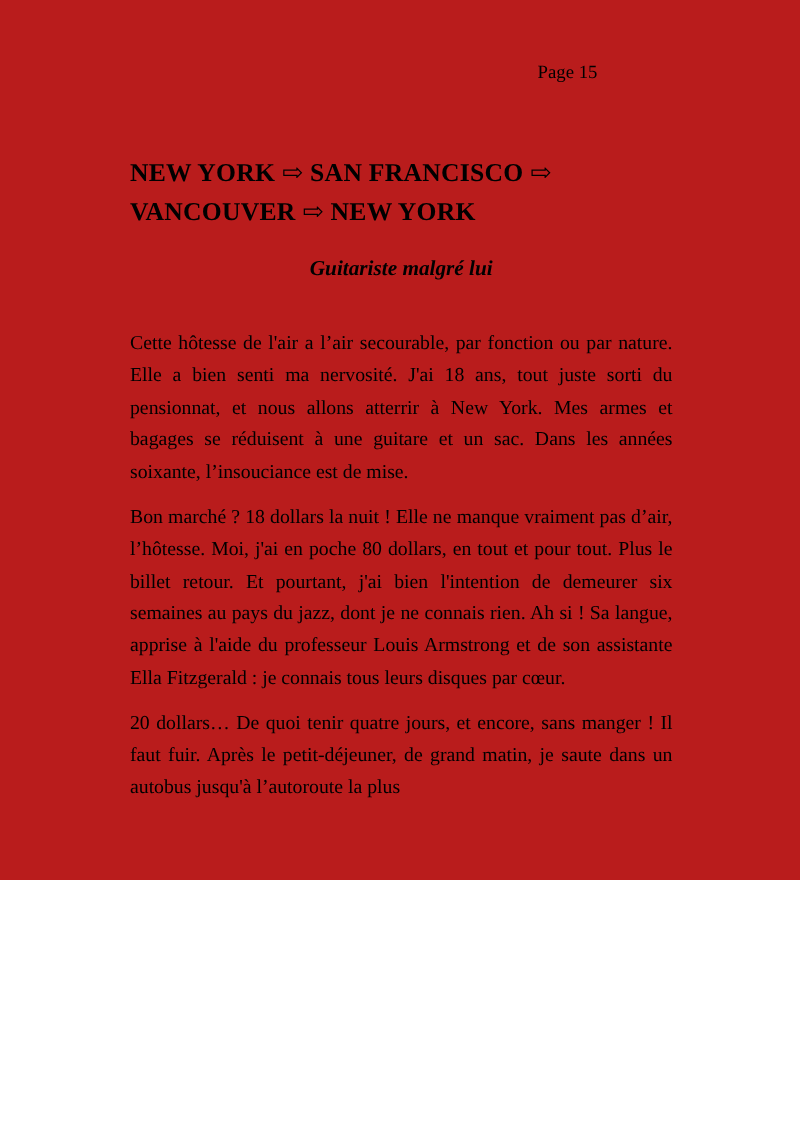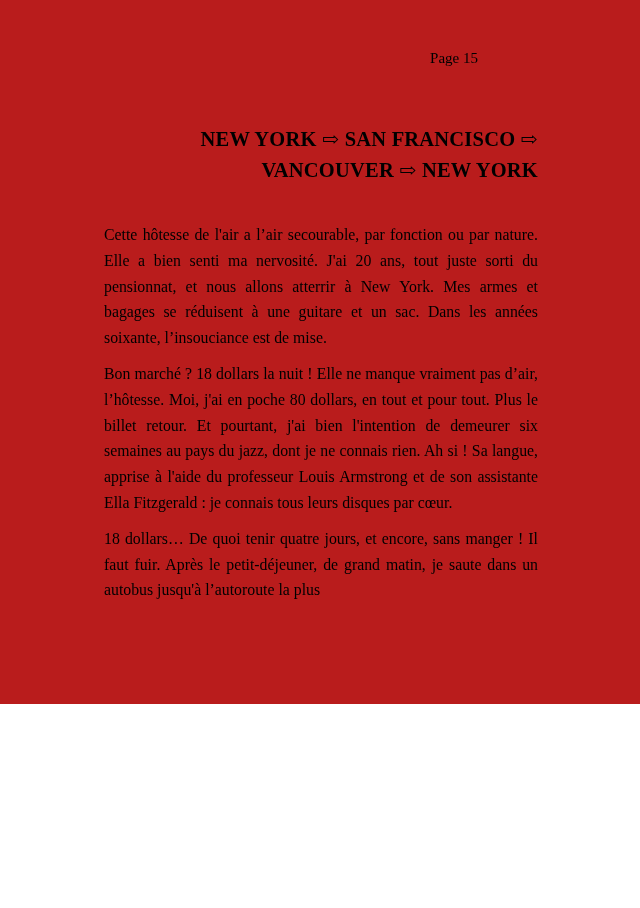--- a/index.html
+++ b/index.html
@@ -28,21 +28,21 @@
     padding-right: 60px;
     font-size: 15px;
     line-height: 20px;
   }
   .chapter-title {
     margin: 56px auto 0 auto;
     max-width: 440px;
     font-size: 20.5px;
     line-height: 31px;
     font-weight: bold;
-    text-align: right;
+    text-align: left;
     letter-spacing: 0.2px;
     font-family: "Liberation Serif", "DejaVu Serif", "DejaVu Sans", serif;
   }
   .chapter-subtitle {
     margin: 18px 0 0 0;
     font-size: 17px;
     line-height: 22px;
     font-weight: bold;
     font-style: italic;
     text-align: center;
@@ -71,25 +71,26 @@
 
 <div class="page">
   <div class="content">
 
     <div class="page-header">
       <span>Page 15</span>
     </div>
 
     <h1 class="chapter-title">NEW YORK ⇨ SAN FRANCISCO ⇨ VANCOUVER ⇨ NEW YORK</h1>
 
+    <h2 class="chapter-subtitle">Guitariste malgré lui</h2>
 
     <div class="body-text">
-      <p>Cette hôtesse de l'air a l’air secourable, par fonction ou par nature. Elle a bien senti ma nervosité. J'ai 20 ans, tout juste sorti du pensionnat, et nous allons atterrir à New York. Mes armes et bagages se réduisent à une guitare et un sac. Dans les années soixante, l’insouciance est de mise.</p>
+      <p>Cette hôtesse de l'air a l’air secourable, par fonction ou par nature. Elle a bien senti ma nervosité. J'ai 18 ans, tout juste sorti du pensionnat, et nous allons atterrir à New York. Mes armes et bagages se réduisent à une guitare et un sac. Dans les années soixante, l’insouciance est de mise.</p>
       <p>Bon marché ? 18 dollars la nuit ! Elle ne manque vraiment pas d’air, l’hôtesse. Moi, j'ai en poche 80 dollars, en tout et pour tout. Plus le billet retour. Et pourtant, j'ai bien l'intention de demeurer six semaines au pays du jazz, dont je ne connais rien. Ah si ! Sa langue, apprise à l'aide du professeur Louis Armstrong et de son assistante Ella Fitzgerald : je connais tous leurs disques par cœur.</p>
-      <p>18 dollars… De quoi tenir quatre jours, et encore, sans manger ! Il faut fuir. Après le petit-déjeuner, de grand matin, je saute dans un autobus jusqu'à l’autoroute la plus</p>
+      <p>20 dollars… De quoi tenir quatre jours, et encore, sans manger ! Il faut fuir. Après le petit-déjeuner, de grand matin, je saute dans un autobus jusqu'à l’autoroute la plus</p>
     </div>
 
   </div>
 
   <div class="page-footer">
     <span>13</span>
   </div>
 </div>
 
 </body></html>

